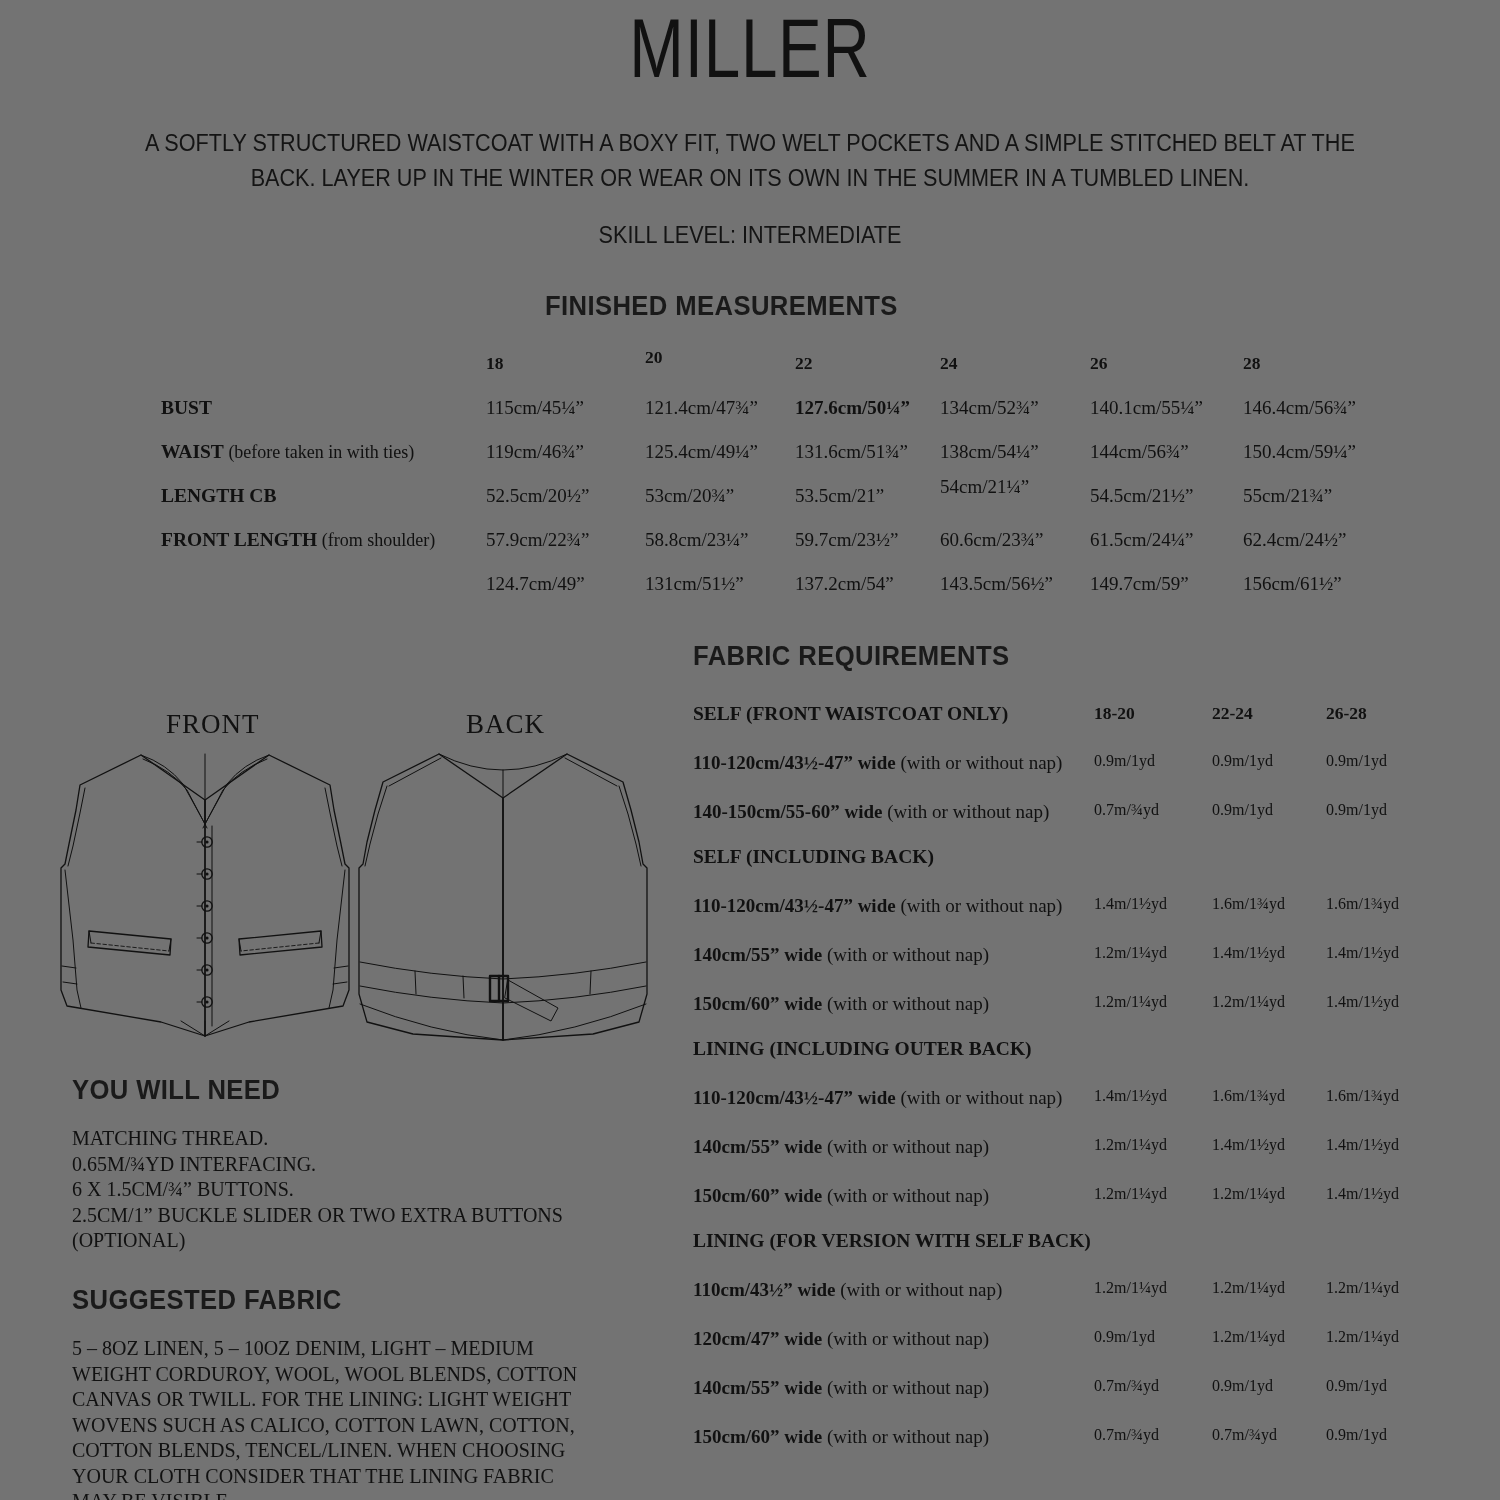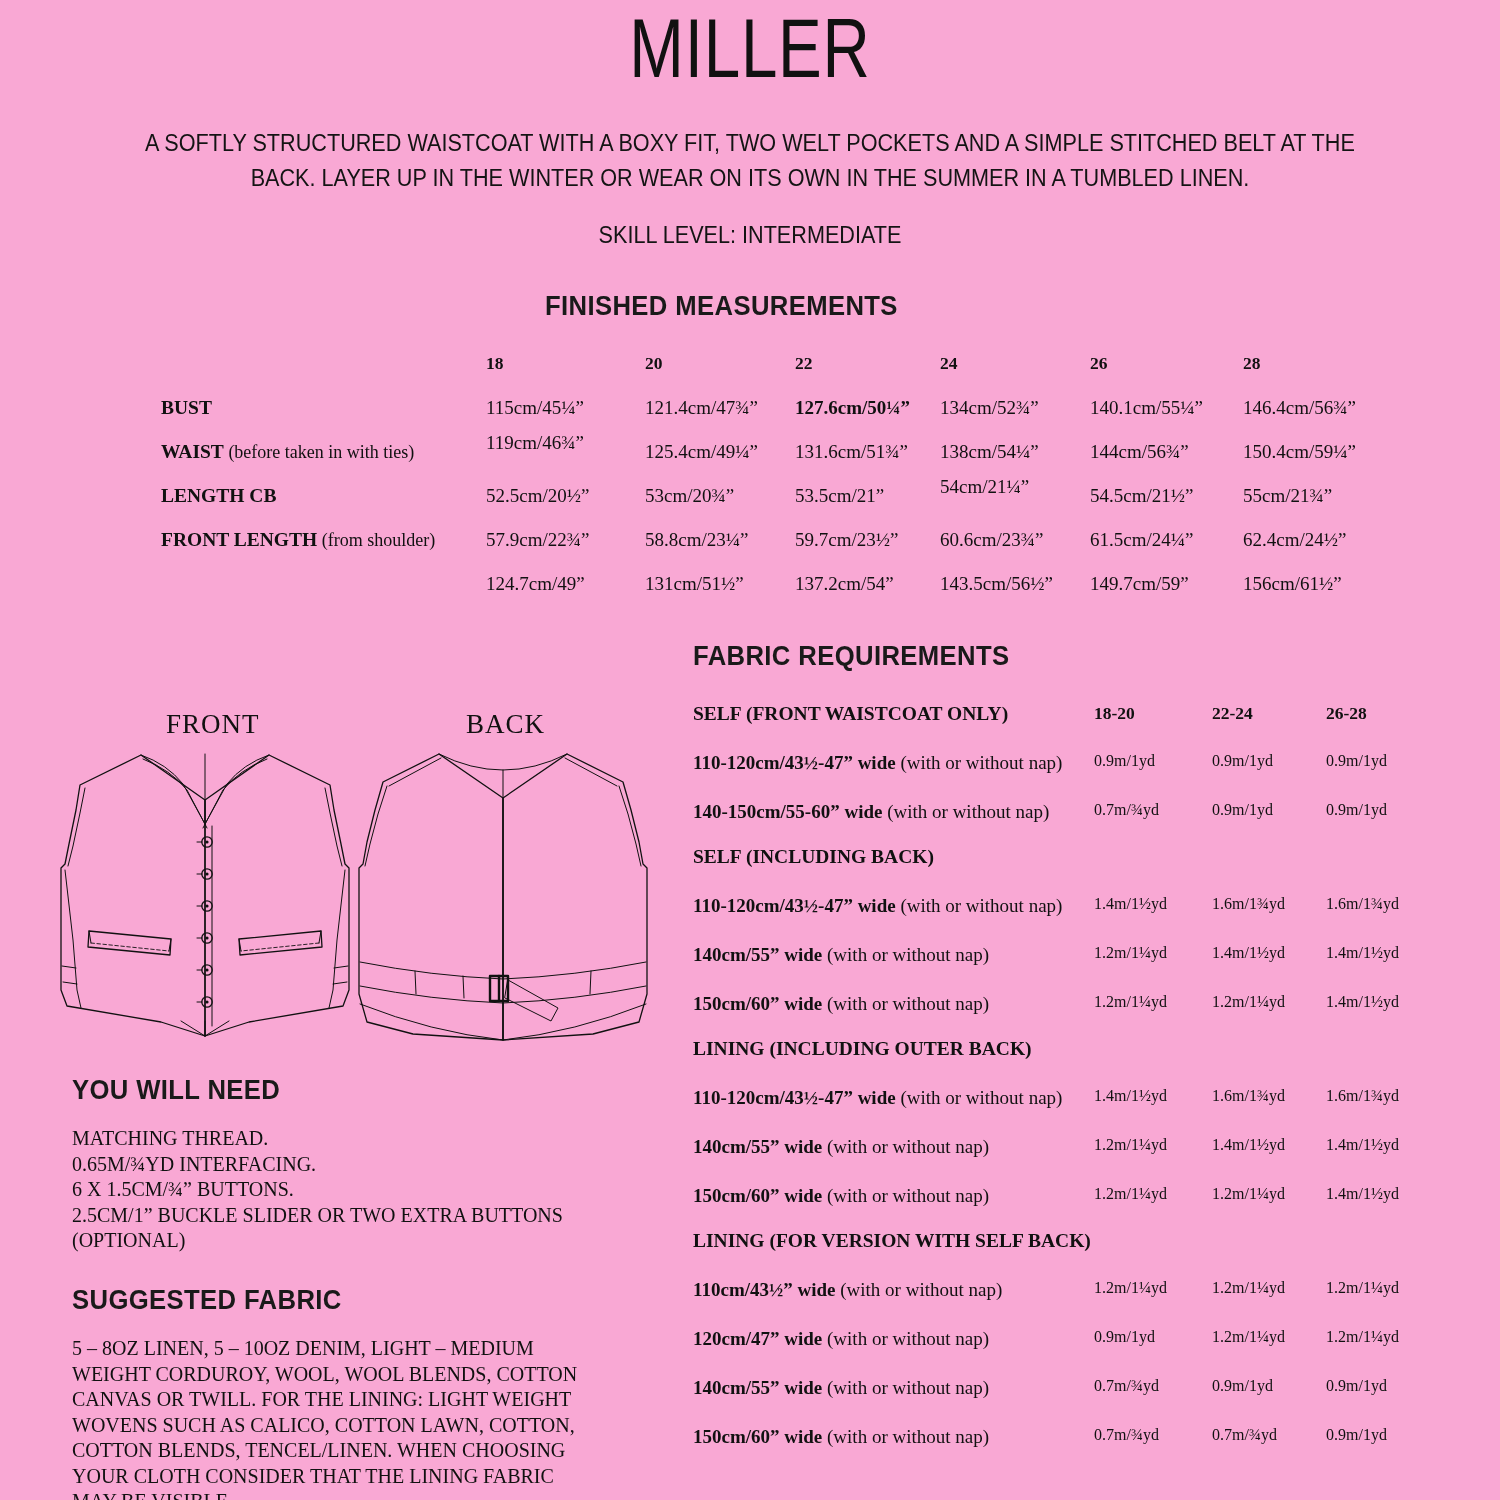--- a/index.html
+++ b/index.html
@@ -4,21 +4,21 @@
 <style>
   html, body {
     margin: 0;
     padding: 0;
     background: #ffffff;
   }
   #page {
     position: relative;
     width: 1500px;
     height: 1500px;
-    background: #f9a8d4;
+    background: #737373;
     overflow: hidden;
     font-family: "Liberation Serif", "DejaVu Serif", serif;
     color: #1a1a1a;
   }
 
   
   .title {
     position: absolute;
     top: 6px;
     left: 0;
@@ -194,34 +194,34 @@
 <div id="page">
 
   <div class="title">MILLER</div>
   <div class="subtitle">A SOFTLY STRUCTURED WAISTCOAT WITH A BOXY FIT, TWO WELT POCKETS AND A SIMPLE STITCHED BELT AT THE BACK. LAYER UP IN THE WINTER OR WEAR ON ITS OWN IN THE SUMMER IN A TUMBLED LINEN.</div>
   <div class="skill">SKILL LEVEL:  INTERMEDIATE</div>
 
   <div class="sec-head" id="fm-head">FINISHED MEASUREMENTS</div>
 
   <div id="meas">
       <div class="colhead" style="left: 486px; top: 9px;">18</div>
-      <div class="colhead" style="left: 645px; top: 9px; text-align: right;">20</div>
+      <div class="colhead" style="left: 645px; top: 3px; text-align: right;">20</div>
       <div class="colhead" style="left: 795px; top: 9px;">22</div>
       <div class="colhead" style="left: 940px; top: 9px;">24</div>
       <div class="colhead" style="left: 1090px; top: 9px;">26</div>
       <div class="colhead" style="left: 1243px; top: 9px;">28</div>
       <div class="rlabel" style="top: 53px;"><b>BUST</b></div>
       <div class="cell" style="left: 486px; top: 53px;">115cm/45¼”</div>
       <div class="cell" style="left: 645px; top: 53px;">121.4cm/47¾”</div>
       <div class="cell" style="left: 795px; top: 53px; font-weight: bold;">127.6cm/50¼”</div>
       <div class="cell" style="left: 940px; top: 53px;">134cm/52¾”</div>
       <div class="cell" style="left: 1090px; top: 53px;">140.1cm/55¼”</div>
       <div class="cell" style="left: 1243px; top: 53px;">146.4cm/56¾”</div>
       <div class="rlabel" style="top: 97px;"><b>WAIST</b><span class="note"> (before taken in with ties)</span></div>
-      <div class="cell" style="left: 486px; top: 88px;">119cm/46¾”</div>
+      <div class="cell" style="left: 486px; top: 97px;">119cm/46¾”</div>
       <div class="cell" style="left: 645px; top: 97px;">125.4cm/49¼”</div>
       <div class="cell" style="left: 795px; top: 97px;">131.6cm/51¾”</div>
       <div class="cell" style="left: 940px; top: 97px;">138cm/54¼”</div>
       <div class="cell" style="left: 1090px; top: 97px;">144cm/56¾”</div>
       <div class="cell" style="left: 1243px; top: 97px;">150.4cm/59¼”</div>
       <div class="rlabel" style="top: 141px;"><b>LENGTH CB</b></div>
       <div class="cell" style="left: 486px; top: 141px;">52.5cm/20½”</div>
       <div class="cell" style="left: 645px; top: 141px;">53cm/20¾”</div>
       <div class="cell" style="left: 795px; top: 141px;">53.5cm/21”</div>
       <div class="cell" style="left: 940px; top: 132px;">54cm/21¼”</div>

